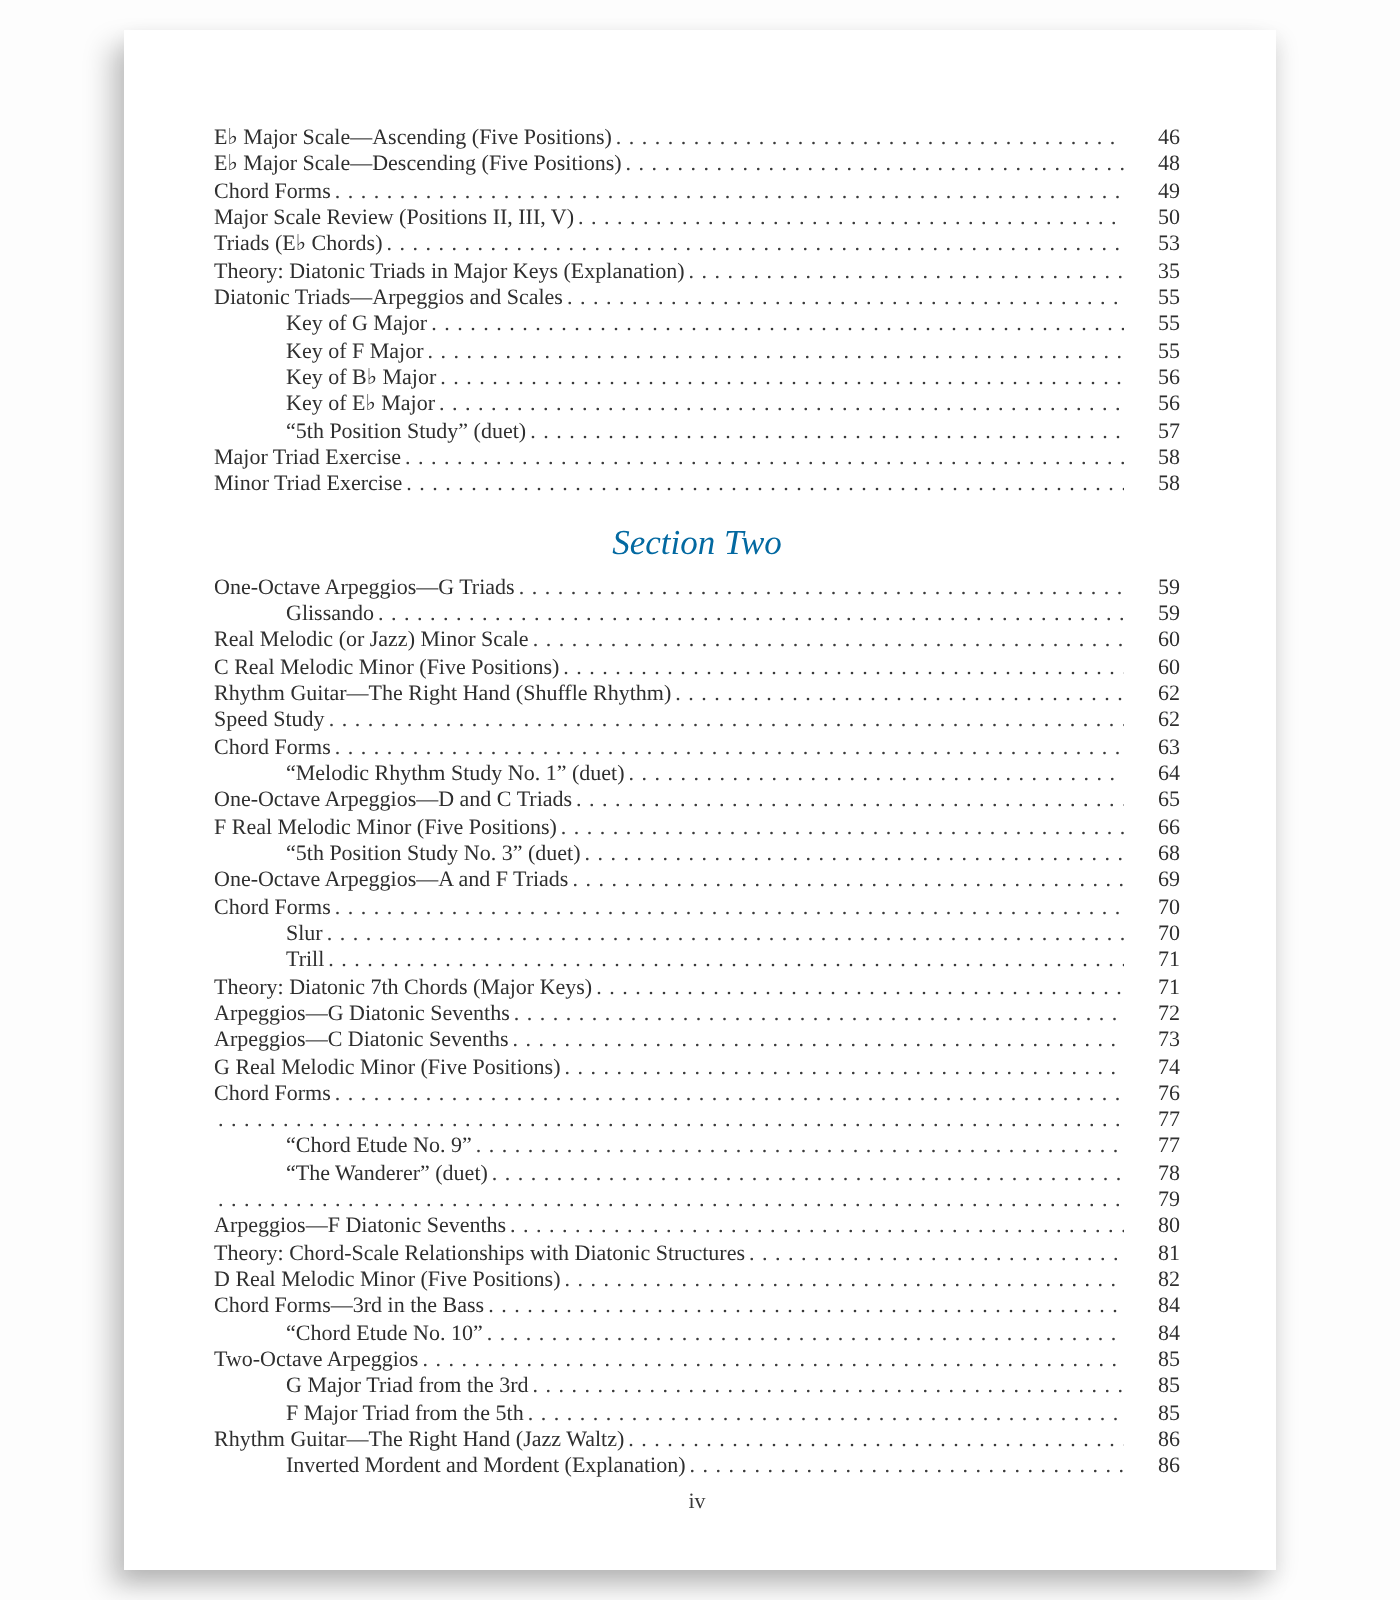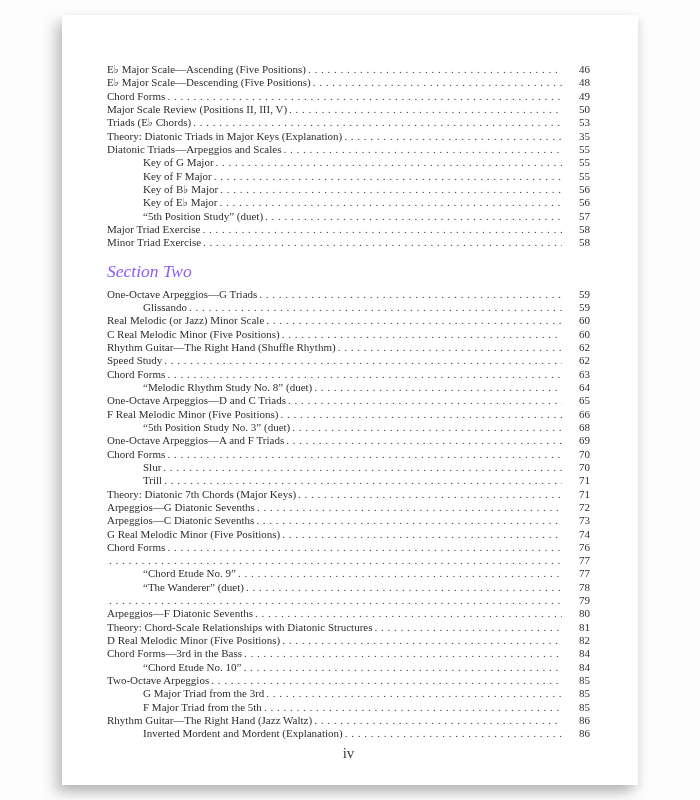--- a/index.html
+++ b/index.html
@@ -53,30 +53,30 @@
   }
   .leader::after {
     content: ". . . . . . . . . . . . . . . . . . . . . . . . . . . . . . . . . . . . . . . . . . . . . . . . . . . . . . . . . . . . . . . . . . . . . . . . . . . .";
   }
   .toc-num {
     flex: 0 0 22px;
     text-align: right;
     white-space: nowrap;
   }
   .section-heading {
-    text-align: left;
+    text-align: center;
     font-style: italic;
     font-size: 17.5px;
     line-height: 20px;
     margin: 11px 0 7px 0;
-    color: #8b5cf6;
+    color: #0369a1;
   }
   .folio {
     text-align: center;
-    font-size: 15px;
+    font-size: 11px;
     margin-top: 4px;
     color: #3a3a3a;
   }
 </style>
 </head>
 <body>
 
 <div class="canvas">
   <div class="sheet">
     <div class="toc">
@@ -203,21 +203,21 @@
     <span class="toc-num">62</span>
   </div>
 
   <div class="toc-row">
     <span class="toc-title">Chord Forms</span>
     <span class="leader"></span>
     <span class="toc-num">63</span>
   </div>
 
   <div class="toc-row indent-1">
-    <span class="toc-title">“Melodic Rhythm Study No. 8” (duet)</span>
+    <span class="toc-title">“Melodic Rhythm Study No. 1” (duet)</span>
     <span class="leader"></span>
     <span class="toc-num">64</span>
   </div>
 
   <div class="toc-row">
     <span class="toc-title">One-Octave Arpeggios—D and C Triads</span>
     <span class="leader"></span>
     <span class="toc-num">65</span>
   </div>
 

